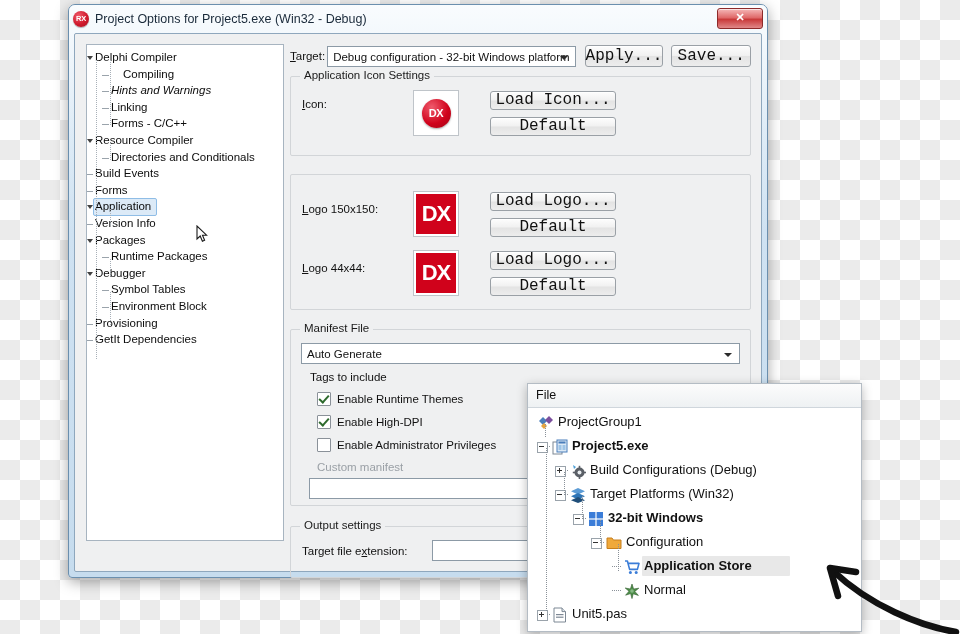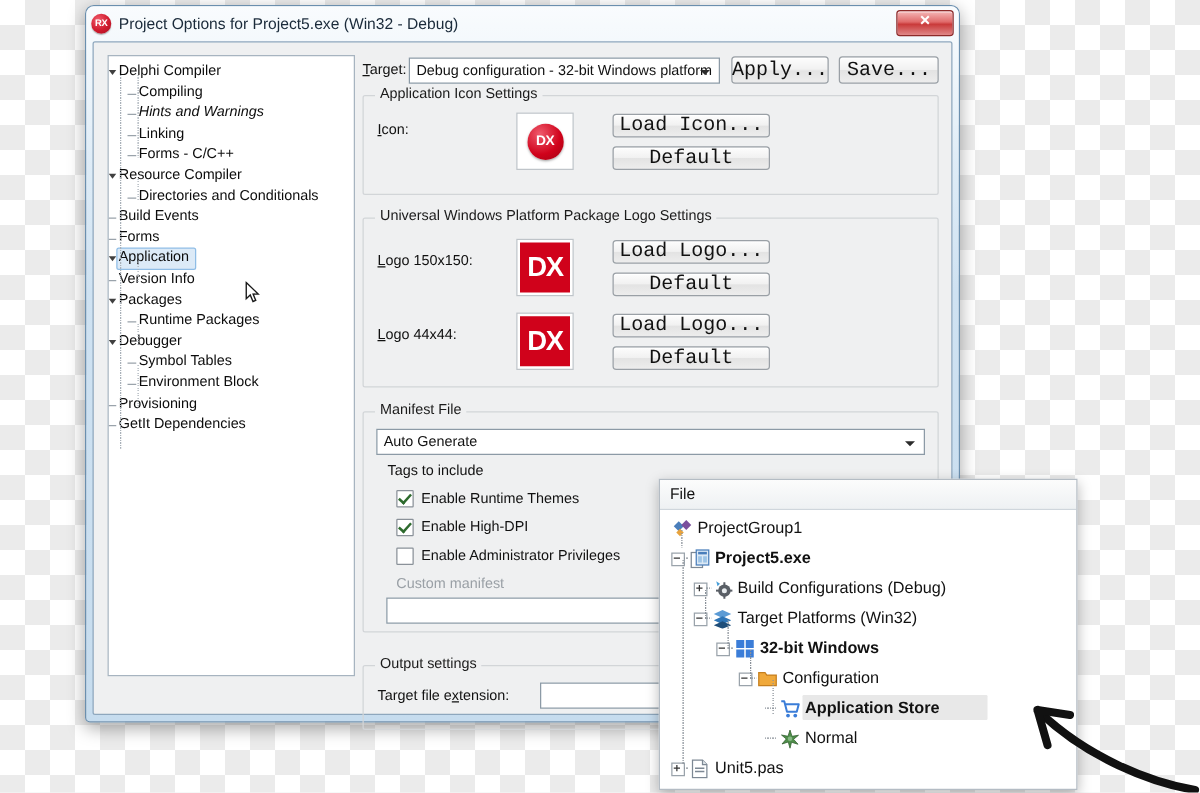--- a/index.html
+++ b/index.html
@@ -166,21 +166,21 @@
   <div id="clientarea">
 
     <div id="treepanel">
       <div id="tree-rows" style="position:absolute;left:0;top:5px;right:0;">
           <div class="tnode">
             <span class="arrow" style="left: 1px; transform: rotate(90deg);"></span>
             <span class="lbl" style="left: 8px;">Delphi Compiler</span>
           </div>
           <div class="tnode">
             <span class="dash" style="left: 15px;"></span>
-            <span class="lbl" style="left: 24px;">Compiling</span>
+            <span class="lbl" style="left: 36px;">Compiling</span>
           </div>
           <div class="tnode">
             <span class="dash" style="left: 15px;"></span>
             <span class="lbl" style="left: 24px; font-style: italic;">Hints and Warnings</span>
           </div>
           <div class="tnode">
             <span class="dash" style="left: 15px;"></span>
             <span class="lbl" style="left: 24px;">Linking</span>
           </div>
           <div class="tnode">
@@ -269,21 +269,20 @@
         <div class="cap">Application Icon Settings</div>
         <div style="position:absolute;left:11px;top:21px;" class="fieldlbl"><u>I</u>con:</div>
         <div class="imgbox" style="position:absolute;left:122px;top:13px;width:46px;height:46px;">
           <div class="dxcircle">DX</div>
         </div>
         <div class="btn" style="position:absolute;left:199px;top:14px;width:126px;height:19px;line-height:17px;">Load Icon...</div>
         <div class="btn" style="position:absolute;left:199px;top:40px;width:126px;height:19px;line-height:17px;">Default</div>
       </div>
 
       <div class="group" style="height:136px;margin-top:18px;">
-        <div class="cap">Universal Windows Platform Package Logo Settings</div>
 
         <div style="position:absolute;left:11px;top:28px;" class="fieldlbl"><u>L</u>ogo 150x150:</div>
         <div class="imgbox" style="position:absolute;left:122px;top:16px;width:46px;height:46px;">
           <div class="dxsquare">DX</div>
         </div>
         <div class="btn" style="position:absolute;left:199px;top:17px;width:126px;height:19px;line-height:17px;">Load Logo...</div>
         <div class="btn" style="position:absolute;left:199px;top:43px;width:126px;height:19px;line-height:17px;">Default</div>
 
         <div style="position:absolute;left:11px;top:87px;" class="fieldlbl"><u>L</u>ogo 44x44:</div>
         <div class="imgbox" style="position:absolute;left:122px;top:75px;width:46px;height:46px;">
@@ -315,21 +314,21 @@
           <div class="chkrow" style="margin-top:4px;">
             <span class="chk"></span>
             <span>Enable Administrator Privileges</span>
           </div>
         </div>
 
         <div class="fieldlbl dim" style="position:absolute;left:26px;top:131px;">Custom manifest</div>
         <div class="txtinput" style="position:absolute;left:18px;top:148px;right:18px;"></div>
       </div>
 
-      <div class="group" style="height:52px;margin-top:26px;">
+      <div class="group" style="height:52px;margin-top:20px;">
         <div class="cap">Output settings</div>
         <div class="fieldlbl" style="position:absolute;left:11px;top:18px;">Target file e<u>x</u>tension:</div>
         <div class="txtinput" style="position:absolute;left:141px;top:13px;width:179px;"></div>
       </div>
 
     </div>
   </div>
 </div>
 
 <div id="pm">

